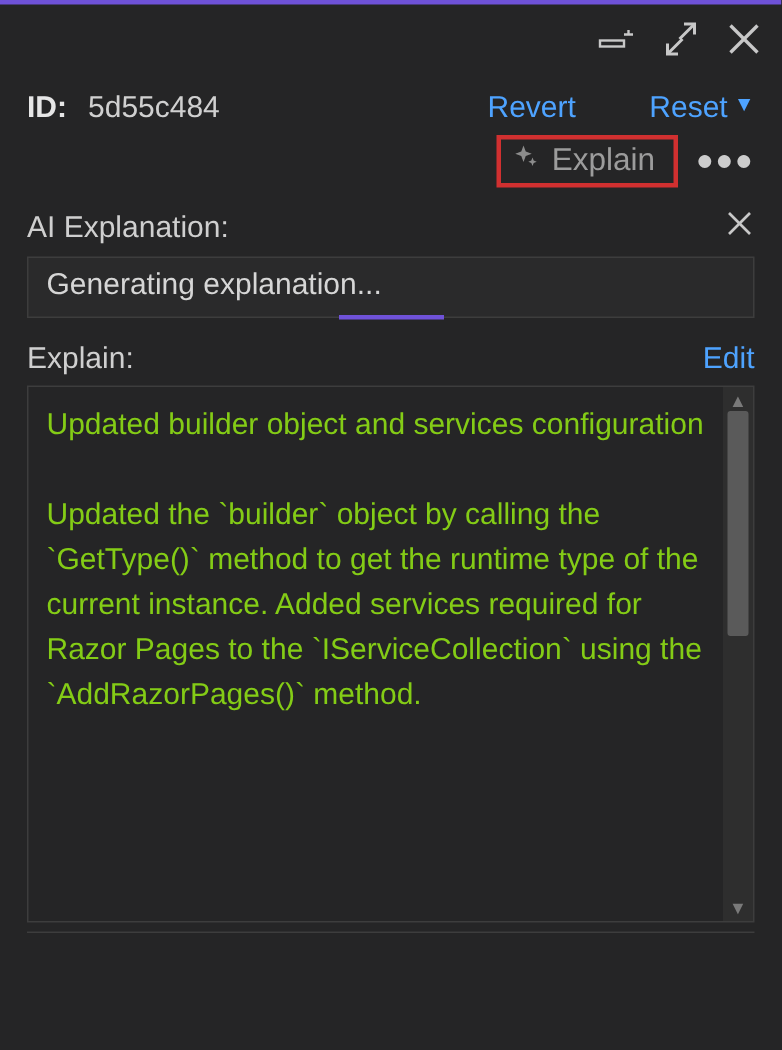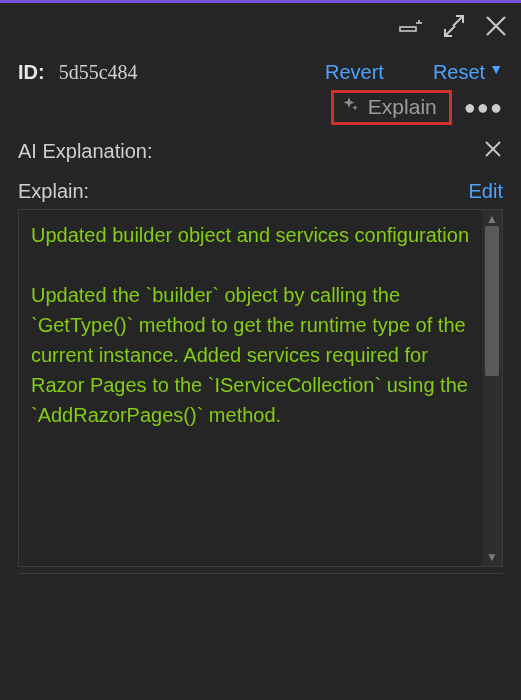--- a/index.html
+++ b/index.html
@@ -34,21 +34,20 @@
     align-items: center;
     gap: 14px;
     margin-top: 10px;
   }
   .id-label {
     font-weight: 600;
     color: #e6e6e6;
   }
   .id-value {
     color: #d0d0d0;
-    font-family: Liberation Serif, serif;
   }
   .id-spacer { flex: 1; }
   .link-btn {
     color: #4ea3ff;
     cursor: pointer;
     font-size: 20px;
     margin-left: 35px;
   }
   .dropdown-triangle {
     color: #4ea3ff;
@@ -57,20 +56,21 @@
   }
   .explain-row {
     display: flex;
     justify-content: flex-end;
     align-items: center;
     gap: 8px;
     margin-top: 6px;
   }
   .explain-box {
     display: flex;
+    align-items: center;
     gap: 8px;
     border: 3px solid #d13030;
     padding: 2px 12px 3px 8px;
   }
   .explain-text {
     color: #9c9c9c;
     font-size: 21px;
   }
   .ellipsis {
     color: #cccccc;
@@ -231,20 +231,24 @@
     <span class="title">AI Explanation:</span>
     <span class="spacer"></span>
     <span class="close-x">
       <svg width="20" height="20" viewBox="0 0 20 20">
         <line x1="3" y1="3" x2="17" y2="17" stroke="#c8c8c8" stroke-width="1.8"></line>
         <line x1="17" y1="3" x2="3" y2="17" stroke="#c8c8c8" stroke-width="1.8"></line>
       </svg>
     </span>
   </div>
 
+  <div class="gen-box">
+    <span class="gen-text">Generating explanation...</span>
+    <div class="gen-underline"></div>
+  </div>
 
   <div class="msg-header">
     <span class="title">Explain:</span>
     <span class="spacer"></span>
     <span class="link-btn">Edit</span>
   </div>
 
   <div class="msg-box-wrap">
     <div class="msg-content">Updated builder object and services configuration
 

